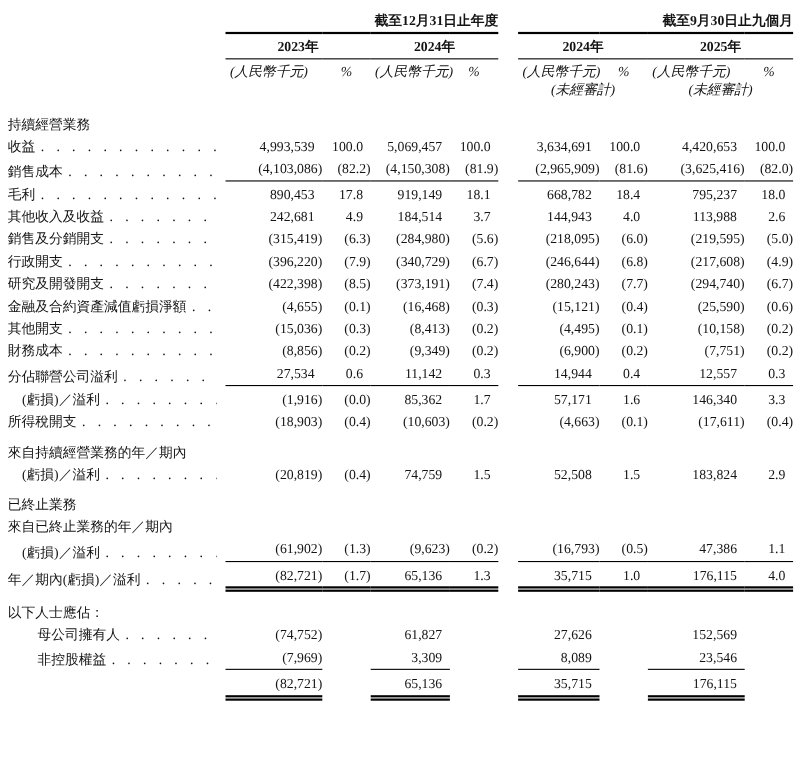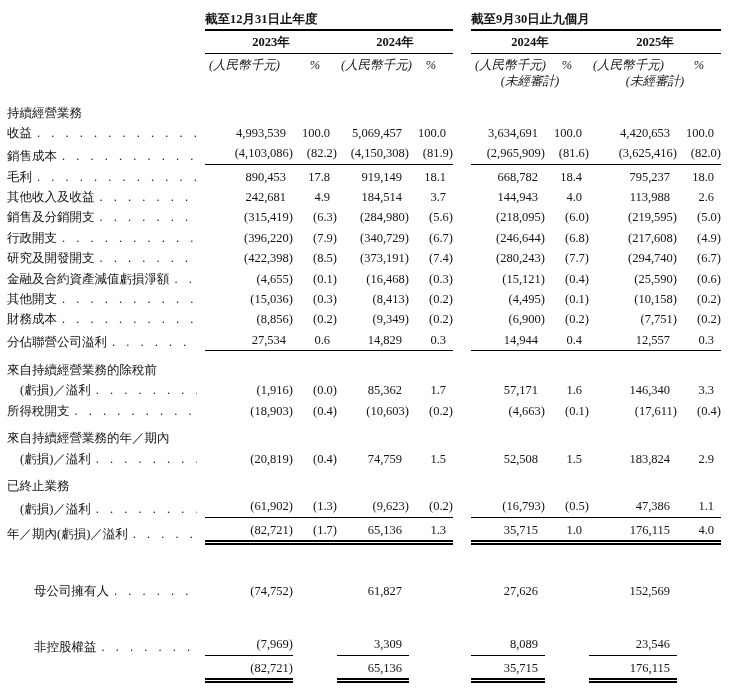--- a/index.html
+++ b/index.html
@@ -6,34 +6,34 @@
   body{
     width:736px;height:693px;overflow:hidden;
     font-family:"Liberation Serif","DejaVu Serif",serif;
     color:#141414;
   }
   .page{padding:12px 7px 0 7px;}
   table{border-collapse:collapse;table-layout:fixed;width:714px;font-size:12.5px;line-height:1.15;}
   td{vertical-align:bottom;}
   
   thead td{padding:0;}
-  .grp{font-weight:bold;text-align:left;border-bottom:2px solid #000;padding-bottom:3px;}
+  .grp{font-weight:bold;text-align:right;border-bottom:2px solid #000;padding-bottom:3px;}
   .yr{font-weight:bold;text-align:center;border-bottom:1.8px solid #000;padding:4px 0 3px;}
   .unit{font-style:italic;text-align:left;padding:4px 0 0 4px;white-space:nowrap;}
   .pcth{font-style:italic;text-align:center;padding-top:4px;}
   .unaud{font-style:italic;text-align:center;padding-top:2px;}
   .h4 td{padding-bottom:12px;text-align:center;}
   
   tbody td{padding:5px 0 1px;}
   .lab{text-align:left;}
   .labwrap{display:flex;align-items:baseline;}
   .lbl{white-space:nowrap;}
   .ldr{flex:1 1 auto;overflow:hidden;white-space:nowrap;letter-spacing:4px;padding-left:5px;margin-right:8px;color:#141414;}
   .i1 .labwrap{padding-left:13px;}
-  .i2 .labwrap{padding-left:27px;margin-top:36px;}
+  .i2 .labwrap{padding-left:27px;}
   .val{text-align:right;white-space:nowrap;}
   .pos{padding-right:7px;}
   tr.b{font-weight:normal;}
   td.ru{border-bottom:1.5px solid #000;padding-bottom:3px;margin-top:32px;}
   td.rd{border-bottom:5px double #000;padding-bottom:3px;}
   tr.brk td{padding-top:12px;}
 </style>
 </head>
 <body>
 
@@ -267,35 +267,28 @@
         </tr>
         <tr>
           <td class="lab">
             <div class="labwrap">
               <span class="lbl">分佔聯營公司溢利</span>
               <span class="ldr"> . . . . . . . . . . . . . . . . . . . . . . . . . . . . . . . . . . . . . . . .</span>
             </div>
           </td>
           <td class="val ru pos">27,534</td>
           <td class="val ru pos">0.6</td>
-          <td class="val ru pos">14,829</td>
+          <td class="val ru pos">11,142</td>
           <td class="val ru pos">0.3</td>
           <td></td>
           <td class="val ru pos">14,944</td>
           <td class="val ru pos">0.4</td>
           <td class="val ru pos">12,557</td>
           <td class="val ru pos">0.3</td>
         </tr>
-        <tr class="b brk">
-          <td class="lab" colspan="10">
-            <div class="labwrap">
-              <span class="lbl">來自持續經營業務的除稅前</span>
-            </div>
-          </td>
-        </tr>
         <tr class="b">
           <td class="lab i1">
             <div class="labwrap">
               <span class="lbl">(虧損)／溢利</span>
               <span class="ldr"> . . . . . . . . . . . . . . . . . . . . . . . . . . . . . . . . . . . . . . . .</span>
             </div>
           </td>
           <td class="val">(1,916)</td>
           <td class="val">(0.0)</td>
           <td class="val pos">85,362</td>
@@ -348,20 +341,27 @@
           <td class="val pos">2.9</td>
         </tr>
         <tr class="b brk">
           <td class="lab" colspan="10">
             <div class="labwrap">
               <span class="lbl">已終止業務</span>
             </div>
           </td>
         </tr>
         <tr>
+          <td class="lab" colspan="10">
+            <div class="labwrap">
+              <span class="lbl">來自已終止業務的年／期內</span>
+            </div>
+          </td>
+        </tr>
+        <tr>
           <td class="lab i1">
             <div class="labwrap">
               <span class="lbl">(虧損)／溢利</span>
               <span class="ldr"> . . . . . . . . . . . . . . . . . . . . . . . . . . . . . . . . . . . . . . . .</span>
             </div>
           </td>
           <td class="val ru">(61,902)</td>
           <td class="val ru">(1.3)</td>
           <td class="val ru">(9,623)</td>
           <td class="val ru">(0.2)</td>
@@ -380,20 +380,27 @@
           </td>
           <td class="val rd">(82,721)</td>
           <td class="val rd">(1.7)</td>
           <td class="val rd pos">65,136</td>
           <td class="val rd pos">1.3</td>
           <td></td>
           <td class="val rd pos">35,715</td>
           <td class="val rd pos">1.0</td>
           <td class="val rd pos">176,115</td>
           <td class="val rd pos">4.0</td>
+        </tr>
+        <tr class="brk">
+          <td class="lab" colspan="10">
+            <div class="labwrap">
+              <span class="lbl">以下人士應佔：</span>
+            </div>
+          </td>
         </tr>
         <tr>
           <td class="lab i2">
             <div class="labwrap">
               <span class="lbl">母公司擁有人</span>
               <span class="ldr"> . . . . . . . . . . . . . . . . . . . . . . . . . . . . . . . . . . . . . . . .</span>
             </div>
           </td>
           <td class="val">(74,752)</td>
           <td class="val"></td>

